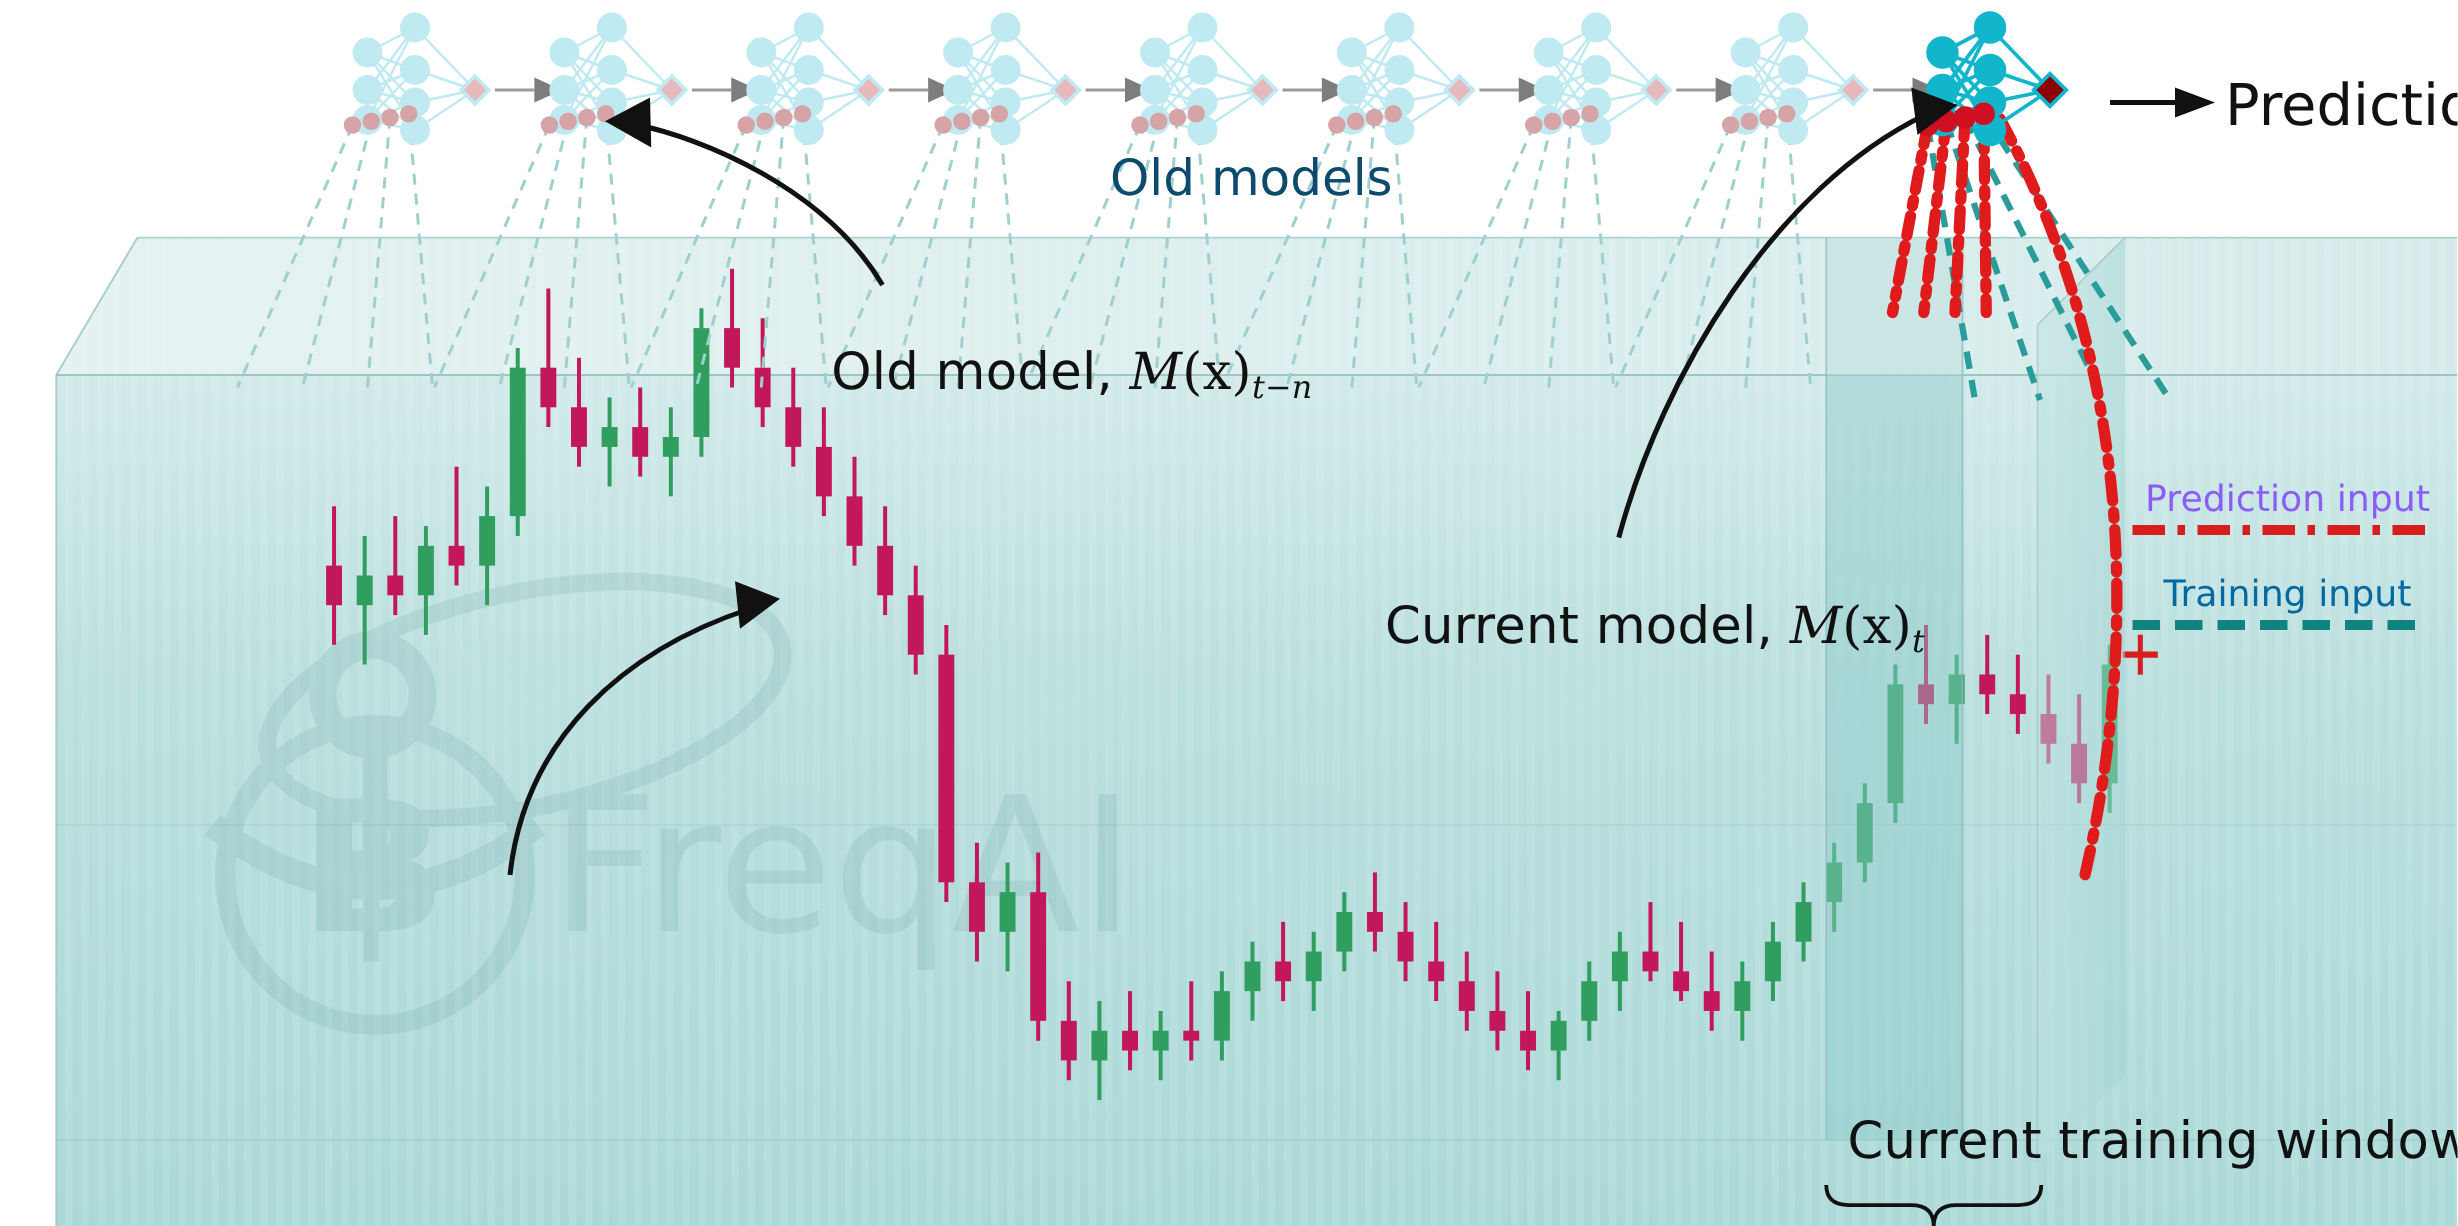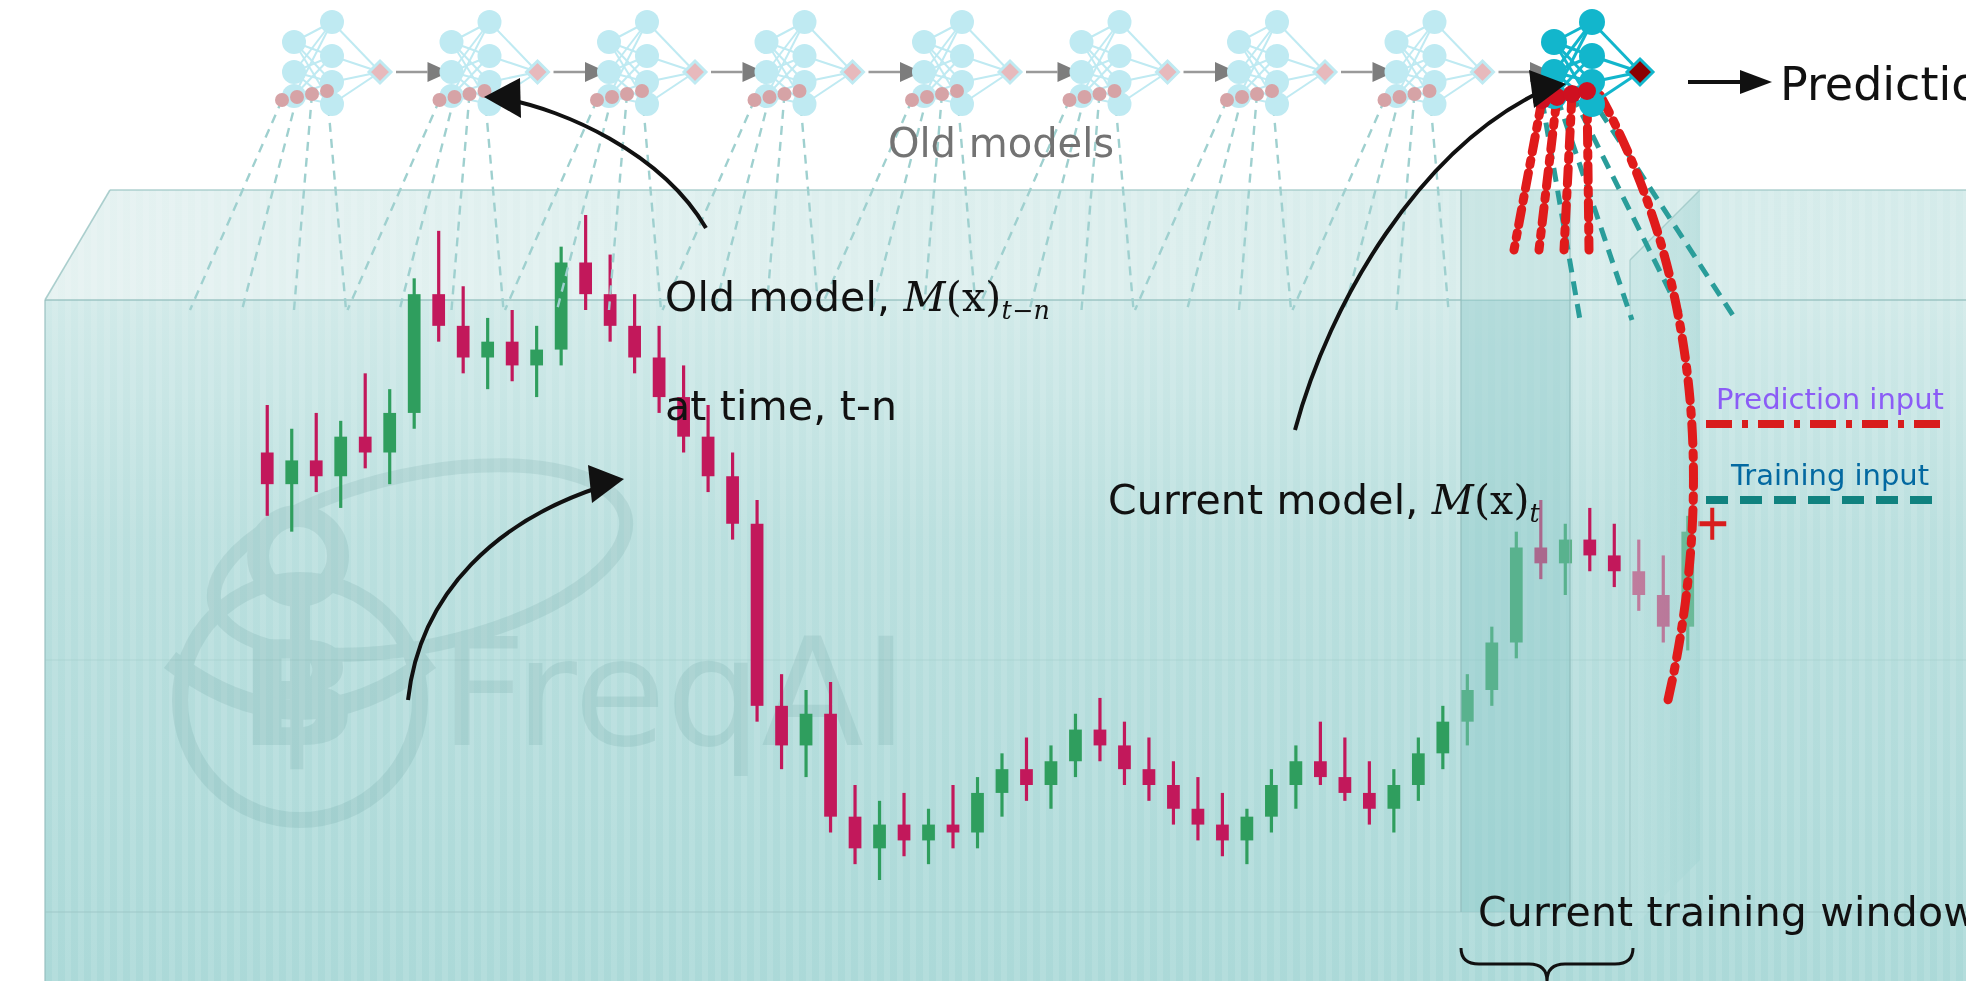--- a/index.html
+++ b/index.html
@@ -3,21 +3,21 @@
 <meta charset="utf-8">
 <style>
   html,body{margin:0;padding:0;background:#ffffff;}
   body{width:1966px;height:981px;overflow:hidden;
        font-family:"DejaVu Sans","Liberation Sans",sans-serif;}
   #stage{position:relative;width:1966px;height:981px;background:#fff;}
   svg.layer{position:absolute;left:0;top:0;width:1966px;height:981px;}
   .txt{position:absolute;white-space:pre;color:#111;}
   .label-lg{font-size:41px;line-height:48px;letter-spacing:.2px;}
   .label-legend{font-size:29px;}
-  .label-old{font-size:40px;color:#737373;}
+  .label-old{font-size:40px;color:#0c4a6e;}
   .label-pred{font-size:46px;}
   .mathit{font-family:"DejaVu Serif","Liberation Serif",serif;font-style:italic;}
   .mathup{font-family:"DejaVu Serif","Liberation Serif",serif;font-style:normal;}
   .sub{font-size:0.62em;vertical-align:-0.30em;}
 </style>
 </head>
 <body>
 
 <div id="stage">
 
@@ -558,21 +558,20 @@
     <g>
       <path d="M408 700 C420 590 500 520 600 487" fill="none" stroke="#111" stroke-width="4"></path>
       <polygon points="588,465 624,479 592,503" fill="#111"></polygon>
     </g>
   </svg>
 
   <div class="txt label-old" style="left:888px;top:120px;">Old models</div>
 
   <div class="txt label-lg" style="left:612px;top:225px;">
     <span>Old model, </span><span class="mathit">M</span><span class="mathup">(x)</span><span class="mathit sub">t−n</span><br>
-    <span>at time, t-n</span>
   </div>
 
   <div class="txt label-lg" style="left:1055px;top:428px;">
     <span>Current model, </span><span class="mathit">M</span><span class="mathup">(x)</span><span class="mathit sub">t</span><br>
   </div>
 
 
   <div class="txt label-pred" style="left:1780px;top:57px;">Prediction</div>
 
   <div class="txt label-lg" style="left:1478px;top:888px;">Current training window</div>

